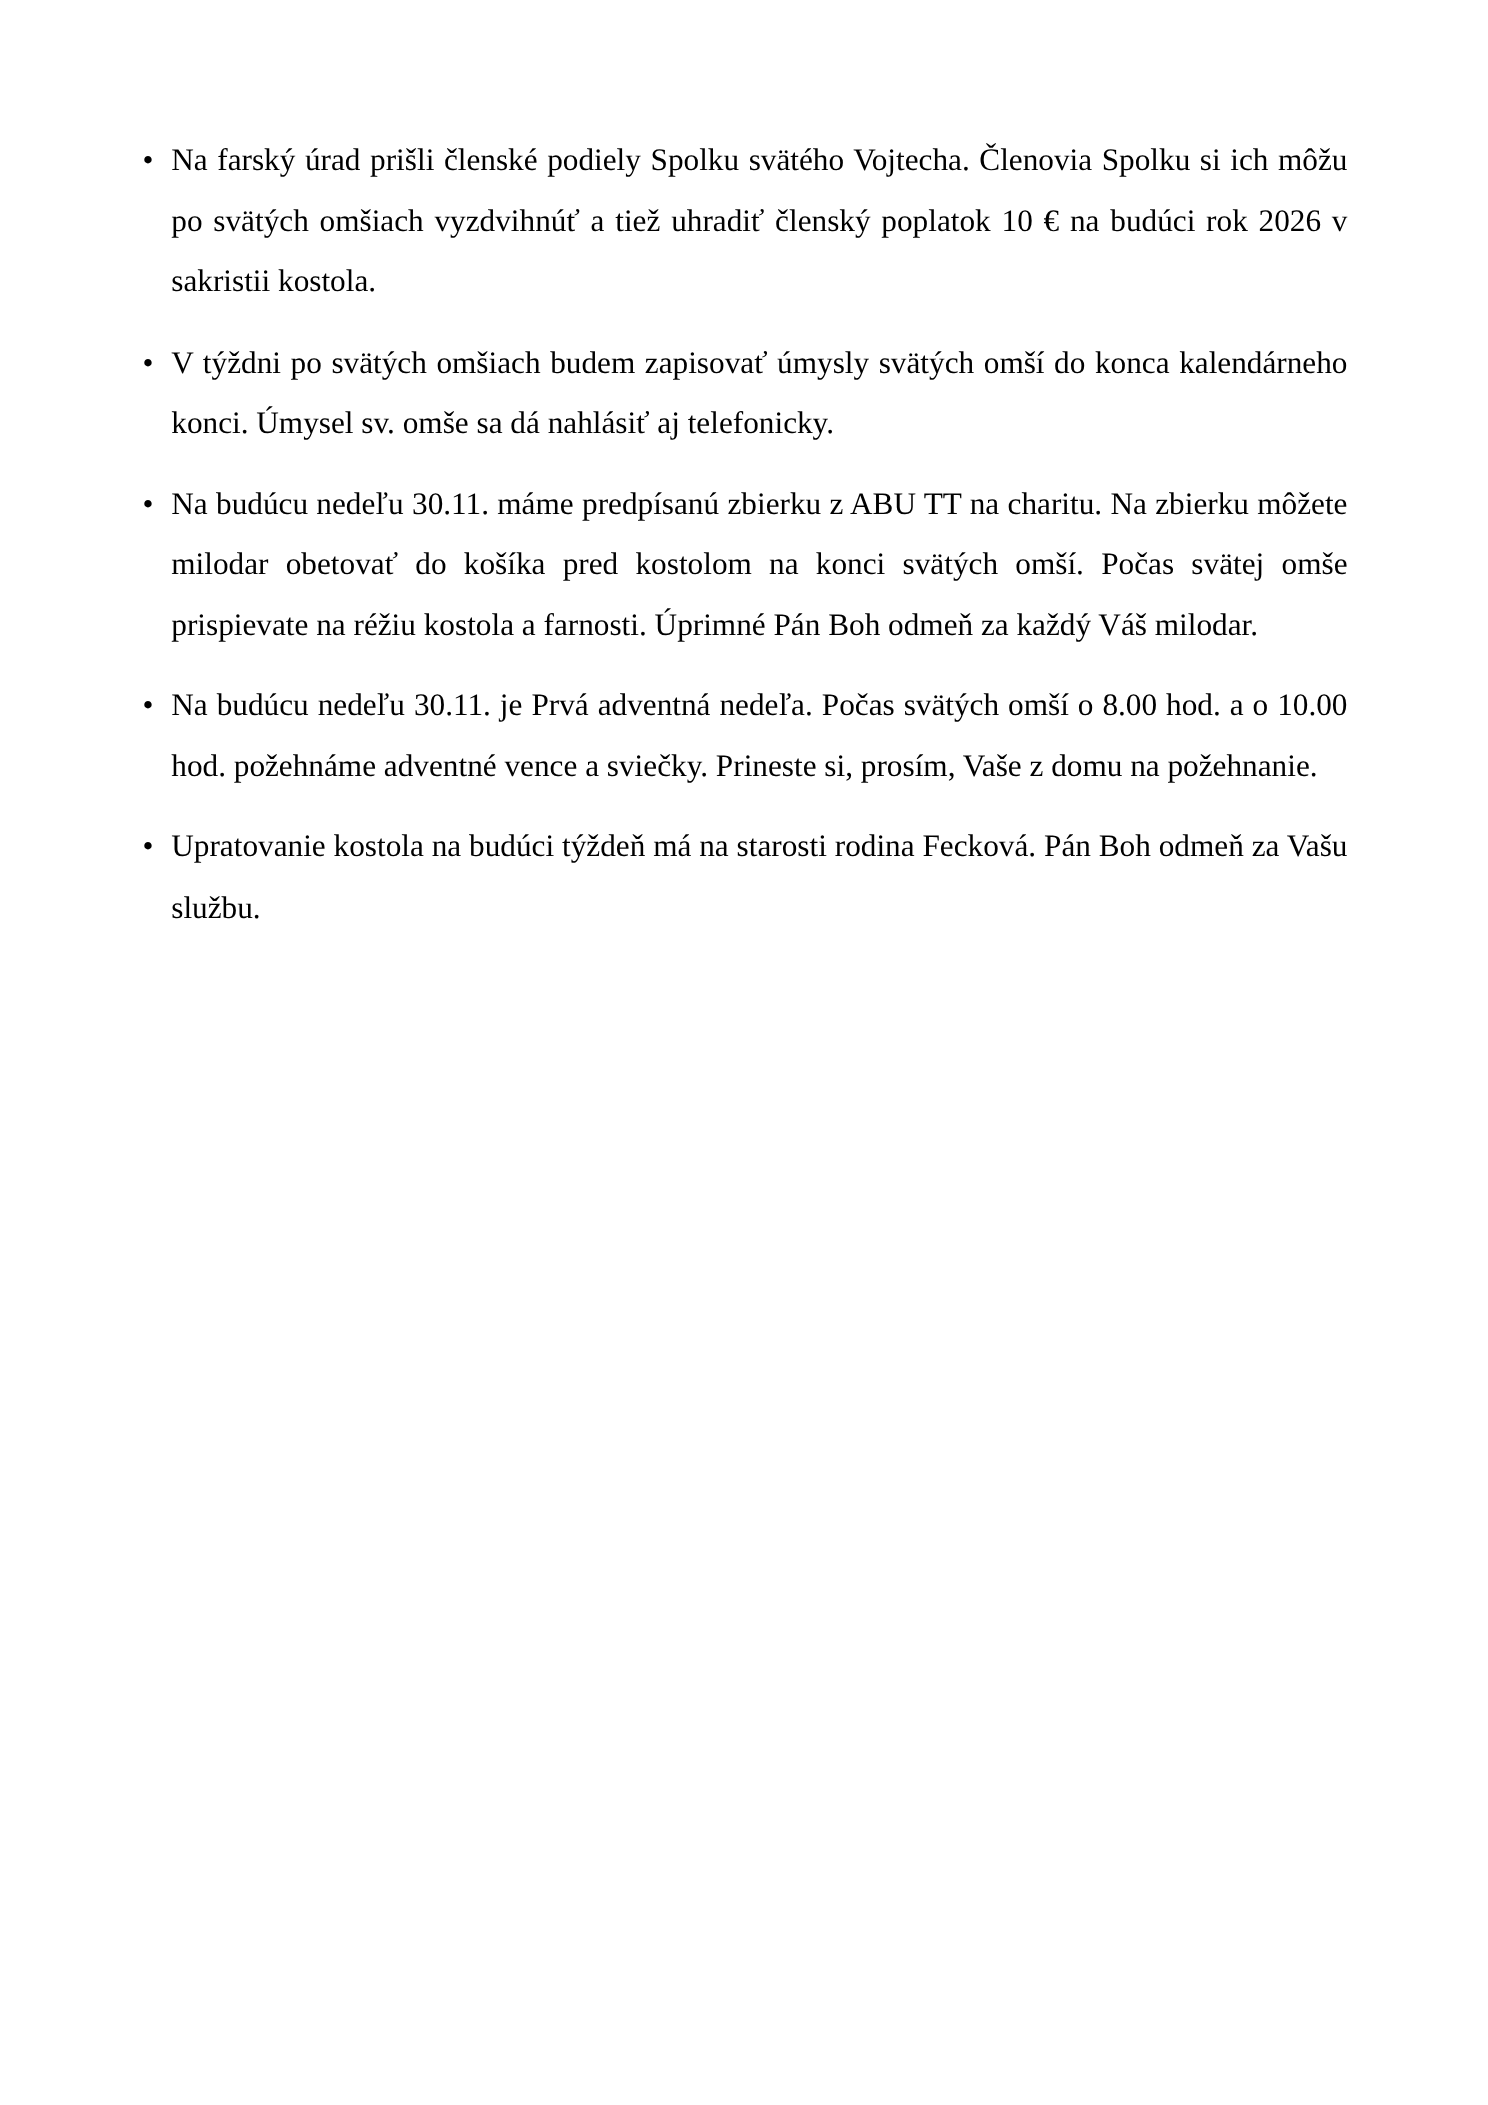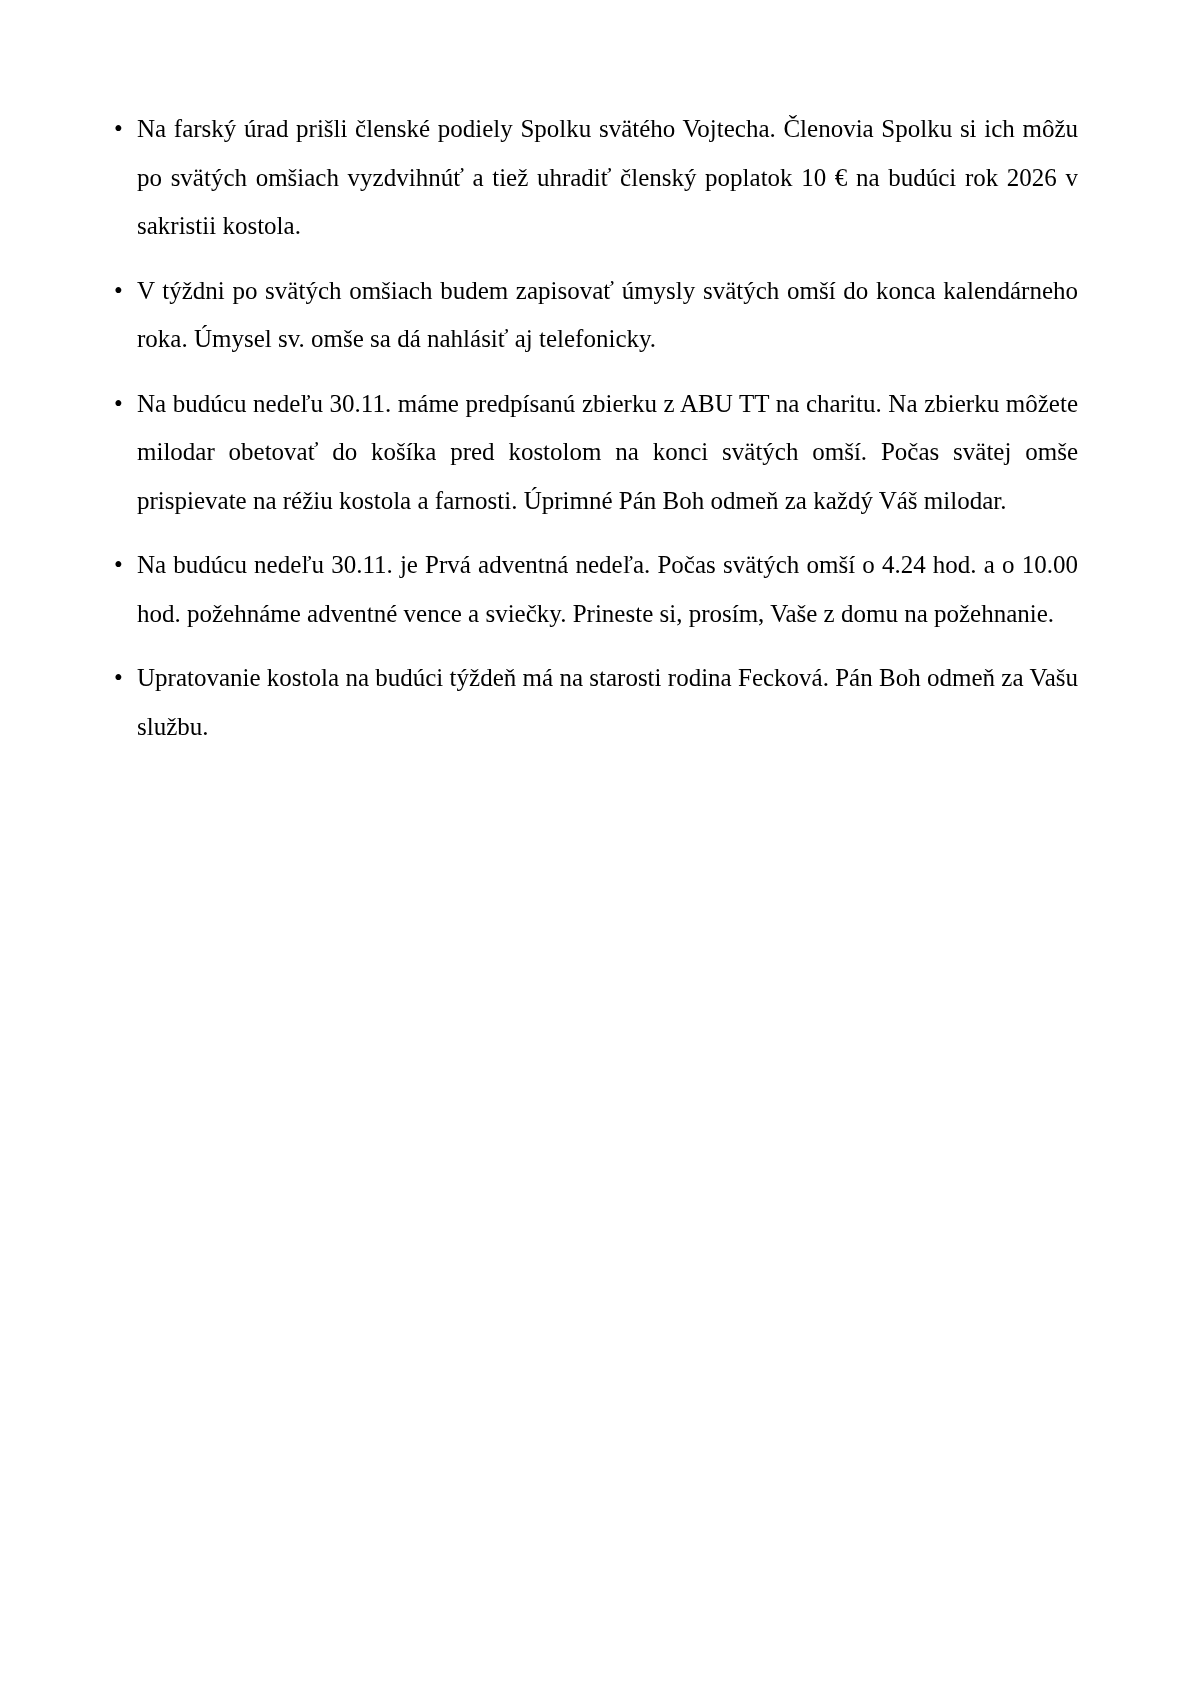--- a/index.html
+++ b/index.html
@@ -41,28 +41,28 @@
 <body>
 
 <div class="page">
   <ul class="bullet-list">
     <li class="bullet-item">
       <span class="bullet-dot">•</span>
       <span class="bullet-text">Na farský úrad prišli členské podiely Spolku svätého Vojtecha. Členovia Spolku si ich môžu po svätých omšiach vyzdvihnúť a tiež uhradiť členský poplatok 10 € na budúci rok 2026 v sakristii kostola.</span>
     </li>
     <li class="bullet-item">
       <span class="bullet-dot">•</span>
-      <span class="bullet-text">V týždni po svätých omšiach budem zapisovať úmysly svätých omší do konca kalendárneho roka. Úmysel sv. omše sa dá nahlásiť aj telefonicky.</span>
+      <span class="bullet-text">V týždni po svätých omšiach budem zapisovať úmysly svätých omší do konca kalendárneho konci. Úmysel sv. omše sa dá nahlásiť aj telefonicky.</span>
     </li>
     <li class="bullet-item">
       <span class="bullet-dot">•</span>
       <span class="bullet-text">Na budúcu nedeľu 30.11. máme predpísanú zbierku z ABU TT na charitu. Na zbierku môžete milodar obetovať do košíka pred kostolom na konci svätých omší. Počas svätej omše prispievate na réžiu kostola a farnosti. Úprimné Pán Boh odmeň za každý Váš milodar.</span>
     </li>
     <li class="bullet-item">
       <span class="bullet-dot">•</span>
-      <span class="bullet-text">Na budúcu nedeľu 30.11. je Prvá adventná nedeľa. Počas svätých omší o 4.24 hod. a o 10.00 hod. požehnáme adventné vence a sviečky. Prineste si, prosím, Vaše z domu na požehnanie.</span>
+      <span class="bullet-text">Na budúcu nedeľu 30.11. je Prvá adventná nedeľa. Počas svätých omší o 8.00 hod. a o 10.00 hod. požehnáme adventné vence a sviečky. Prineste si, prosím, Vaše z domu na požehnanie.</span>
     </li>
     <li class="bullet-item">
       <span class="bullet-dot">•</span>
       <span class="bullet-text">Upratovanie kostola na budúci týždeň má na starosti rodina Fecková. Pán Boh odmeň za Vašu službu.</span>
     </li>
   </ul>
 </div>
 
 </body></html>

